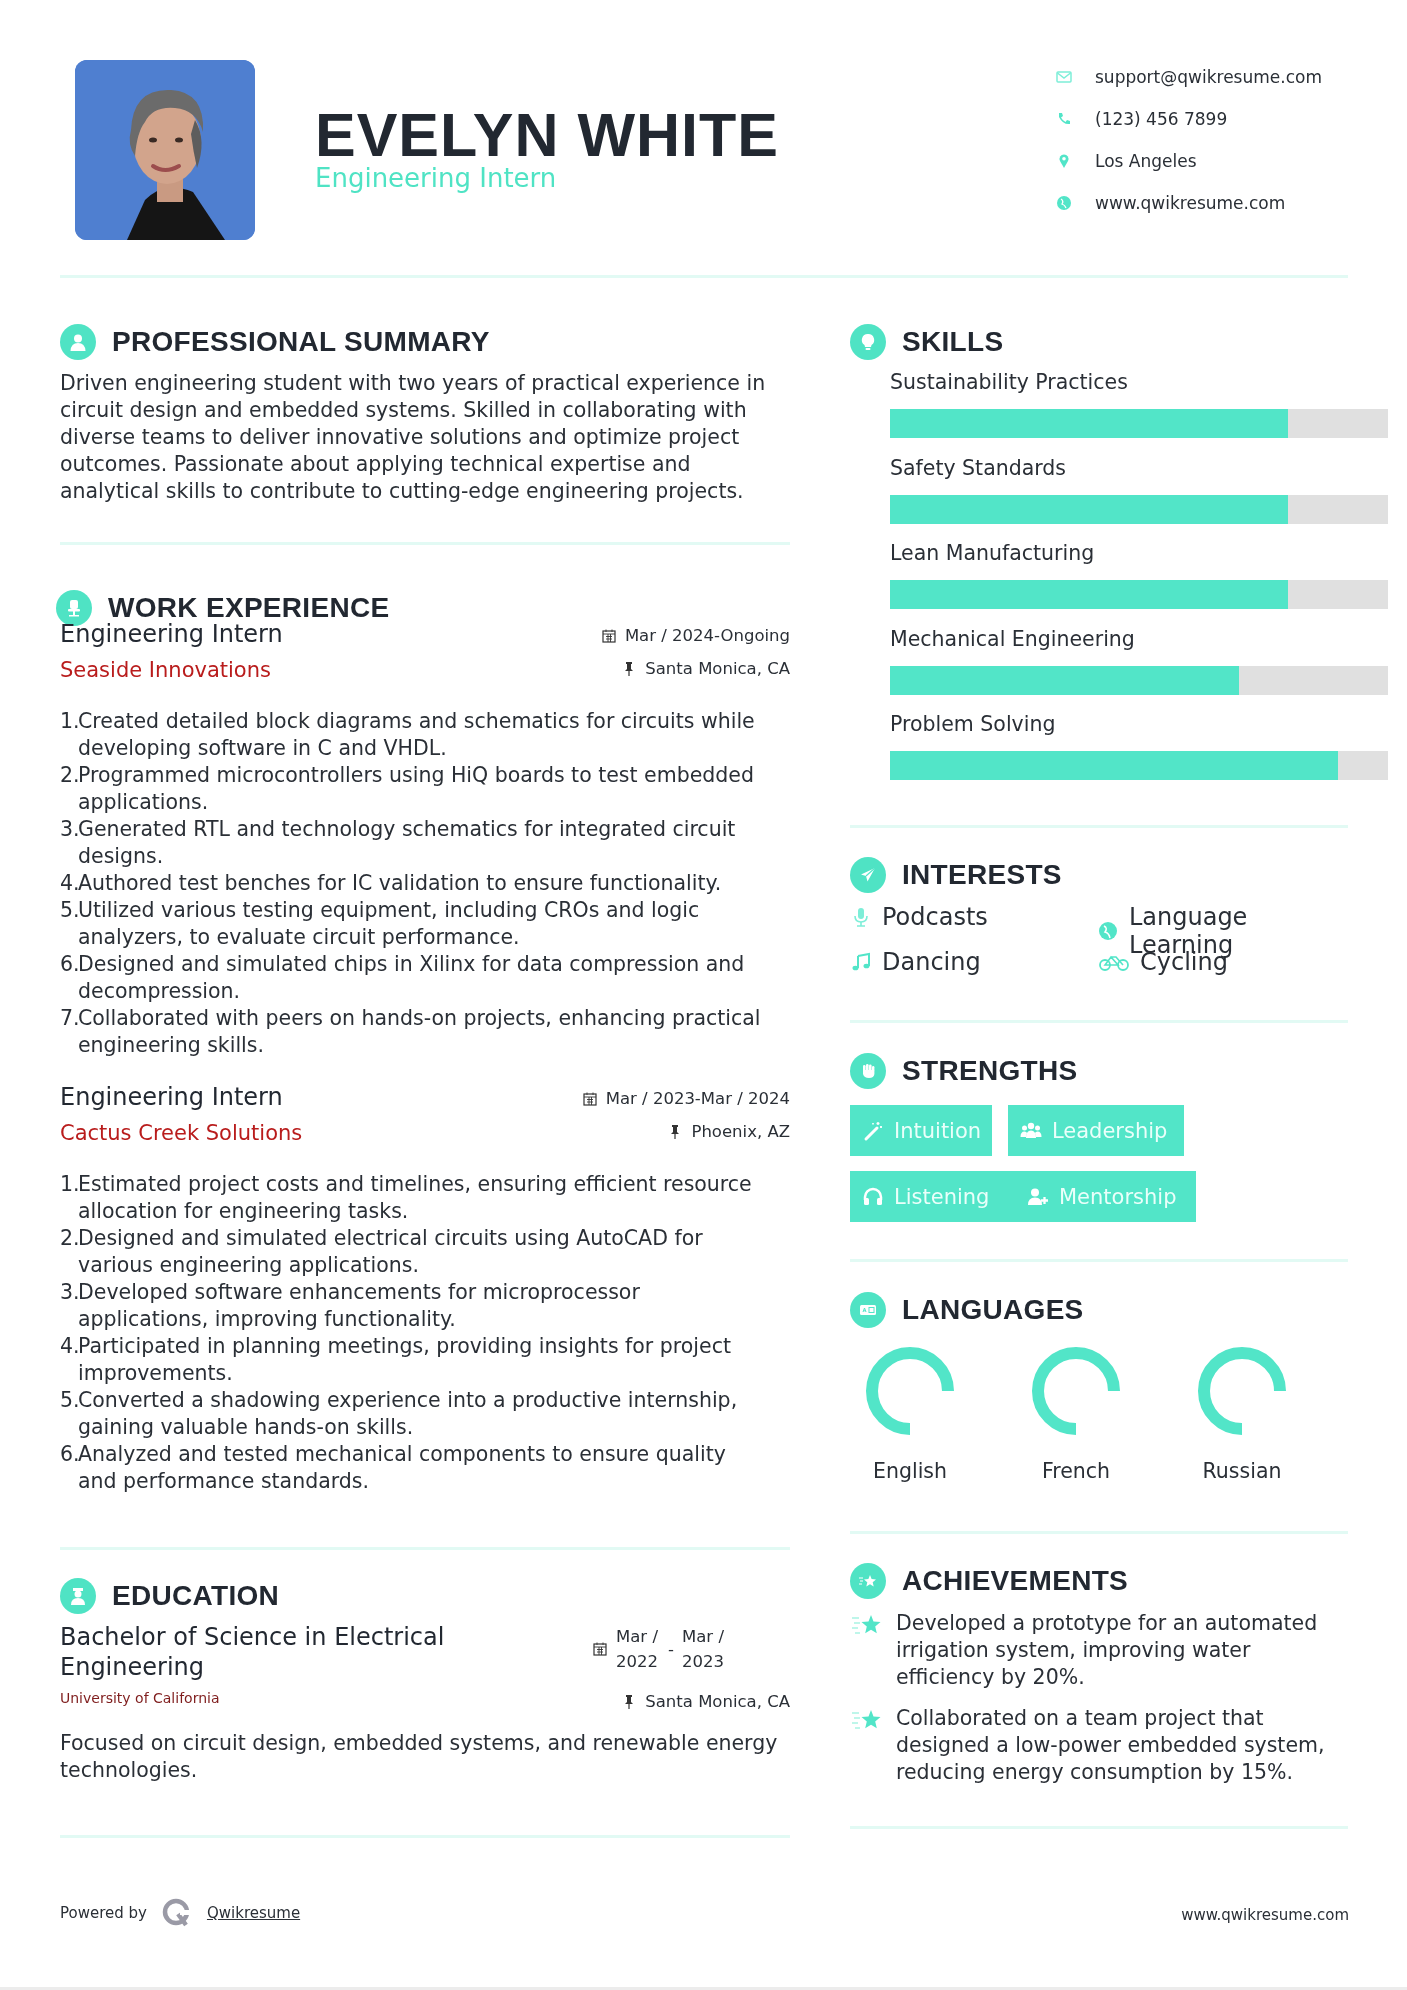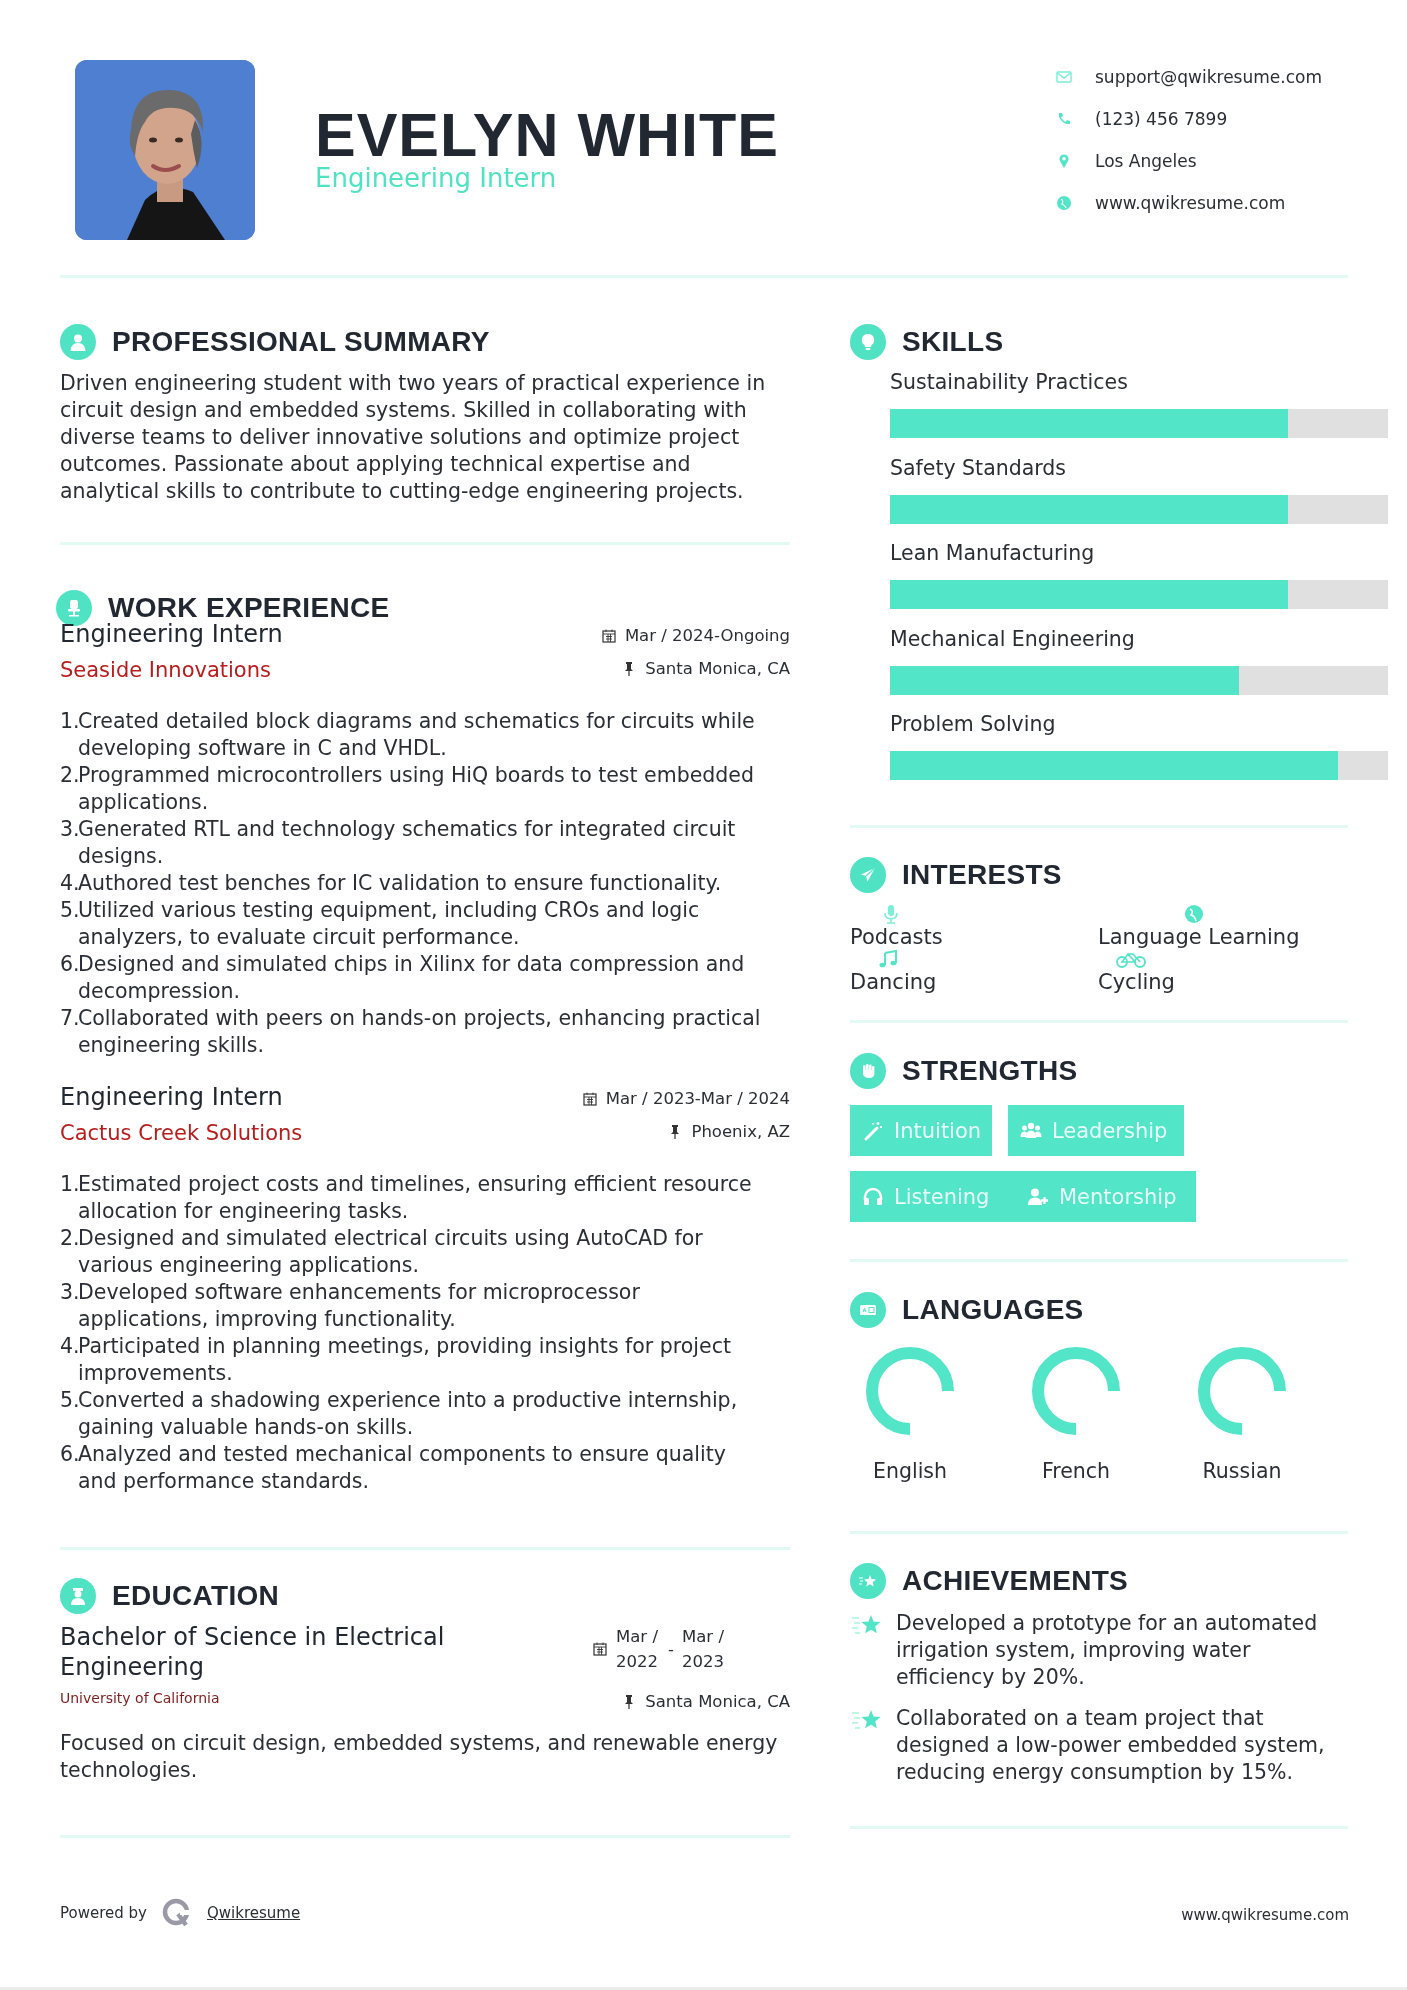--- a/index.html
+++ b/index.html
@@ -51,21 +51,21 @@
   .edu-desc { position: absolute; left: 0; top: 108px; width: 730px; }
 
   
   .skills { position: absolute; left: 850px; top: 370px; width: 498px; margin-left: 40px; }
   .skill { height: 85.5px; position: relative; }
   .skill-name { font-size: 20.5px; color: #2a2f36; position: absolute; top: 0; left: 0; }
   .skill-bar { position: absolute; left: 0; top: 39px; width: 498px; height: 29px; background: #e0e0e0; }
   .skill-fill { height: 100%; background: #52e5c8; }
 
   .interests { position: absolute; left: 850px; top: 898px; width: 498px; }
-  .interest { position: absolute; display: flex; align-items: center; font-size: 21px; color: #2a2f36; flex-direction: column; }
+  .interest { position: absolute; display: flex; align-items: center; font-size: 24px; color: #2a2f36; }
   .interest .ico { width: 22px; height: 22px; margin-right: 10px; display: inline-flex; align-items: center; justify-content: center; }
   .interest .ico svg { width: 20px; height: 20px; }
 
   .strengths { position: absolute; left: 850px; top: 1105px; width: 498px; }
   .tag { position: absolute; height: 51px; background: #52e5c8; color: #eafffa; display: flex; align-items: center; padding: 0 12px; font-size: 21px; }
   .tag .ico { width: 22px; height: 22px; margin-right: 10px; display: inline-flex; }
   .tag .ico svg { width: 22px; height: 22px; }
 
   .languages { position: absolute; left: 850px; top: 1345px; width: 498px; }
   .lang { position: absolute; width: 110px; text-align: center; }

